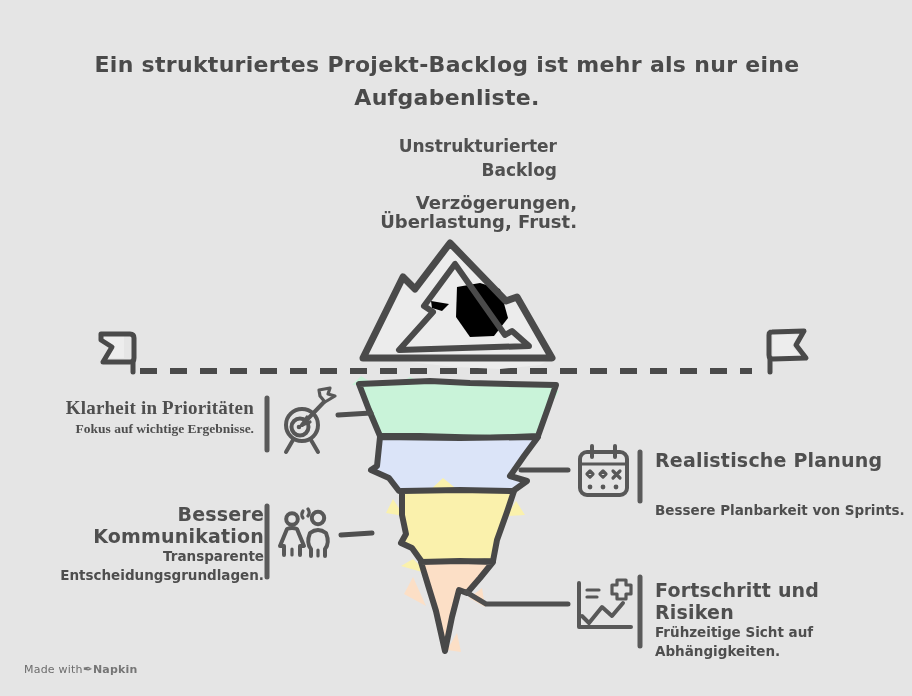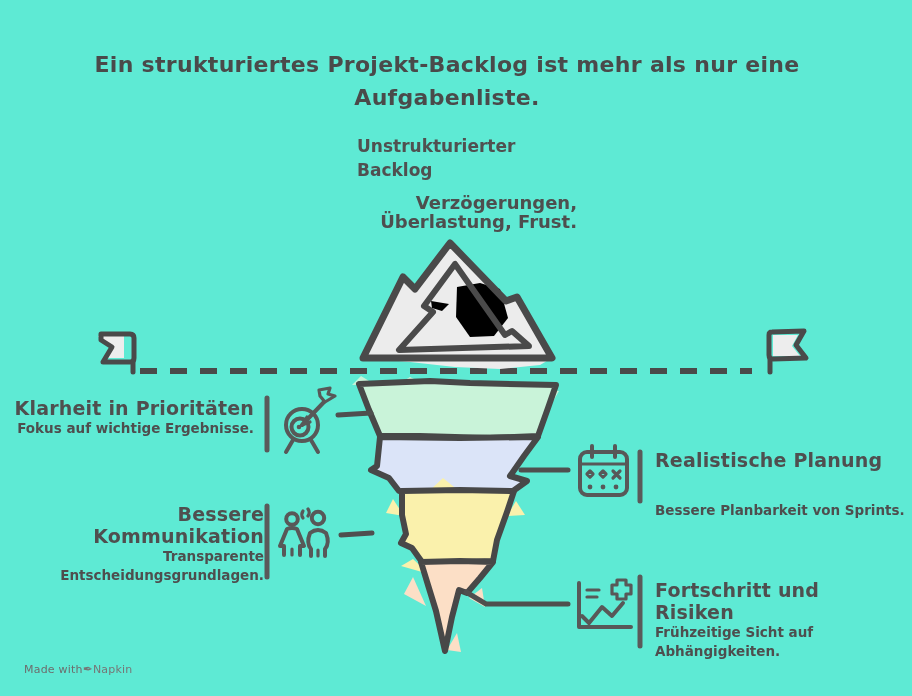--- a/index.html
+++ b/index.html
@@ -1,17 +1,17 @@
 <!DOCTYPE html>
 <html><head>
 <meta charset="utf-8">
 <style>
   html,body { margin:0; padding:0; background:#000; }
   .canvas {
-    position:relative; width:912px; height:696px; background:#5eead4;
+    position:relative; width:912px; height:696px; background:#e5e5e5;
     overflow:hidden; font-family:"DejaVu Sans", sans-serif;
   }
   .abs { position:absolute; }
   svg.scene { position:absolute; left:0; top:0; width:912px; height:696px; }
 
   
   .sOut  { fill:none; stroke:#4a4a4a; stroke-width:7; stroke-linejoin:round; stroke-linecap:round; }
   .sIn   { fill:none; stroke:#4a4a4a; stroke-width:6; stroke-linejoin:round; stroke-linecap:round; }
   .layer { stroke:#484848; stroke-width:6; stroke-linejoin:round; }
   .spike { stroke:none; }
@@ -20,36 +20,36 @@
   .dash  { fill:none; stroke:#4a4a4a; stroke-width:6; stroke-dasharray:17 13; }
   .ic    { fill:none; stroke:#585858; stroke-width:3.2; stroke-linecap:round; stroke-linejoin:round; }
   .ic4   { stroke-width:4; }
   .white { fill:#ececec; }
   .bpatch{ fill:#000000; }
   .pole  { fill:none; stroke:#4a4a4a; stroke-width:5; stroke-linecap:round; }
 
   
   .t-main  { left:87px; top:48px; width:720px; text-align:center; color:#4a4a4a;
              font-size:22px; font-weight:700; line-height:33px; letter-spacing:.3px; }
-  .u-title { left:357px; top:134px; width:200px; text-align:left; color:#505050;
+  .u-title { left:357px; top:134px; width:200px; text-align:right; color:#505050;
              font-size:17px; font-weight:700; line-height:24px; }
   .u-sub   { left:337px; top:193px; width:240px; text-align:right; color:#4e4e4e;
              font-size:18px; font-weight:600; line-height:19px; }
   .co-title{ color:#4f4f4f; font-size:19px; font-weight:700; line-height:22px; letter-spacing:.2px; }
   .co-sub  { color:#4e4e4e; font-size:13.5px; font-weight:600; line-height:19px; }
   .co      { position:absolute; }
-  #co-priorities    { left:14px;  top:397px; width:240px; text-align:right; }
+  #co-priorities    { left:14px;  top:397px; width:240px; text-align:right;font-family:Liberation Serif, serif; }
   #co-communication { left:24px;  top:503px; width:240px; text-align:right; }
   #co-planning      { left:655px; top:449px; width:250px; text-align:left; }
   #co-progress      { left:655px; top:579px; width:185px; text-align:left; }
   #co-planning .co-sub { margin-top:30px; }
 
   .credit { left:24px; top:662px; color:#6d6d6d; font-size:11px; letter-spacing:.2px;
             display:flex; align-items:center; gap:0; }
-  .credit .brand { font-weight:400; color:#767676; }
+  .credit .brand { font-weight:700; color:#767676; }
   .credit .nib { font-size:12px; color:#767676; }
 </style>
 </head>
 <body>
 
 <div class="canvas">
 
   <svg class="scene" viewBox="0 0 912 696">
 
     <path class="dash" d="M140 371 L752 371"></path>

